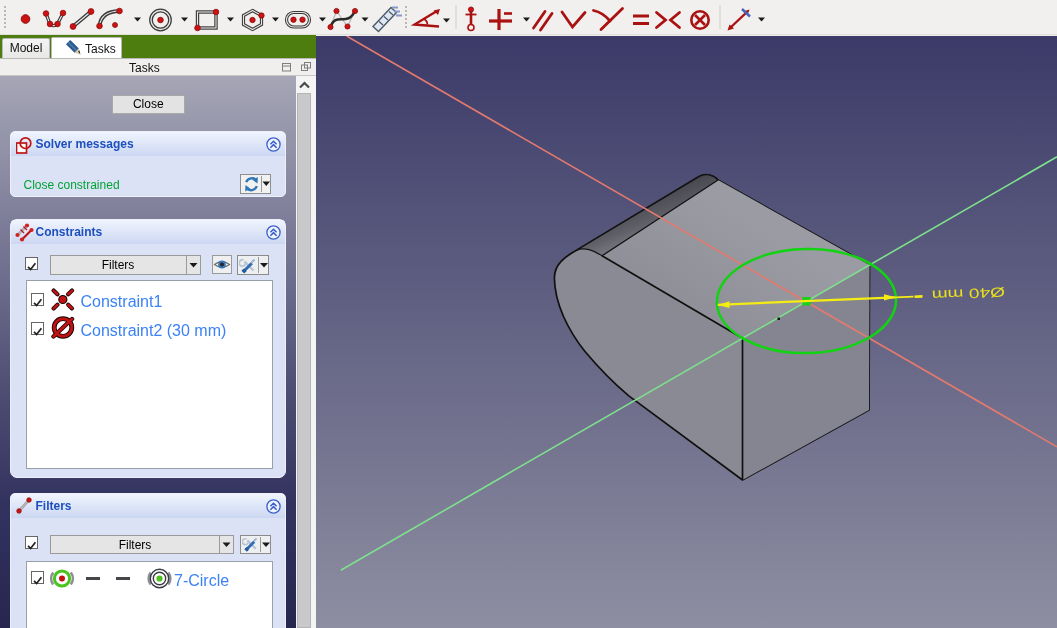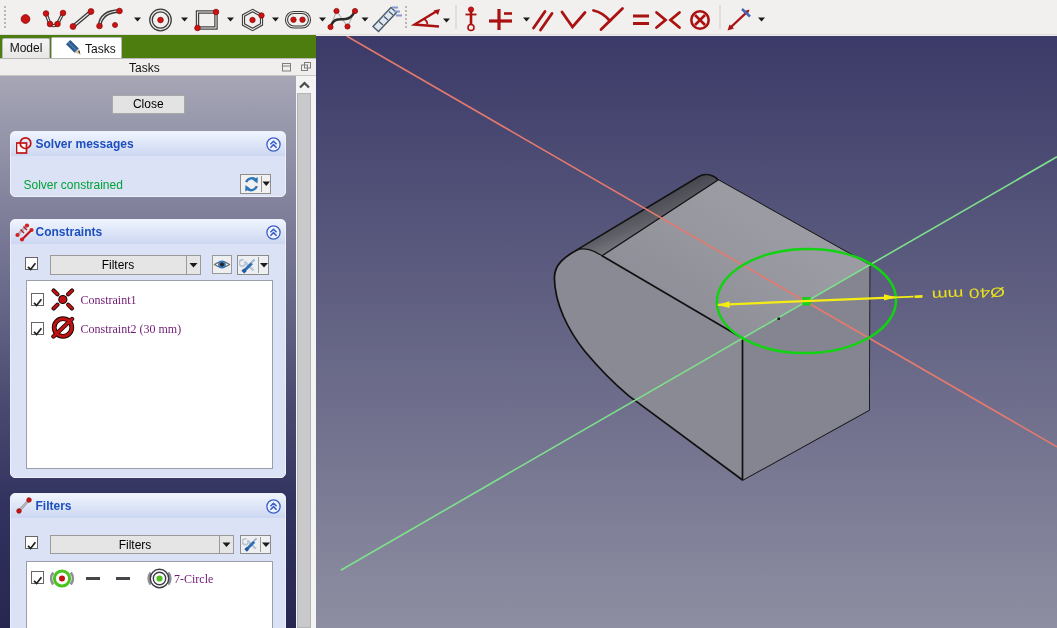--- a/index.html
+++ b/index.html
@@ -8,21 +8,21 @@
   .abs{position:absolute;}
   .sechdr{height:24px;background:linear-gradient(#eff4fe,#ccd7f2);
           border-radius:3px 3px 0 0;position:relative;}
   .sectitle{position:absolute;left:25px;top:4.5px;font-size:12px;font-weight:bold;color:#1d4fbe;}
   .secbox{position:absolute;left:9.5px;width:276px;border:1.5px solid #eef0f8;border-radius:5px;
           background:#dbe2f6;box-sizing:border-box;}
   .cbx{position:absolute;width:13px;height:13px;background:#fff;border:1px solid #666;box-sizing:border-box;}
   .combo{position:absolute;background:#e5e5e5;border:1px solid #9a9a9a;box-sizing:border-box;
          font-size:12px;color:#000;text-align:center;padding-right:14px;}
   .listbox{position:absolute;background:#fff;border:1px solid #9aa0ab;box-sizing:border-box;}
-  .ltext{position:absolute;font-size:12px;color:#701a75;font-family:Liberation Serif, serif;}
+  .ltext{position:absolute;font-size:16px;color:#3b82f6;}
 </style>
 </head>
 <body>
 
 <div class="abs" style="left:0;top:0;width:1057px;height:34px;background:#f1f0ee;border-bottom:1px solid #e0deda;">
 <svg width="1057" height="34" style="position:absolute;left:0;top:0">
 
   <g fill="#b9b6af">
     <rect x="4" y="6" width="2" height="2"></rect>
         <rect x="4" y="10" width="2" height="2"></rect>
@@ -216,37 +216,37 @@
     <svg width="22" height="22" style="position:absolute;left:5px;top:4px">
       <rect x="0.5" y="7" width="10" height="10" fill="#fdfdfd" stroke="#c01414" stroke-width="1.7"></rect>
       <circle cx="9.5" cy="7.2" r="5.3" fill="none" stroke="#c01414" stroke-width="1.7"></circle>
     </svg>
     <span class="sectitle">Solver messages</span>
     <svg width="16" height="16" style="position:absolute;right:2.5px;top:5px">
       <circle cx="7.5" cy="7.5" r="6.6" fill="#eef3fd" stroke="#3a5fc8" stroke-width="1.3"></circle>
       <path d="M4.4,7.3 L7.5,4.3 L10.6,7.3 M4.4,10.7 L7.5,7.7 L10.6,10.7" fill="none" stroke="#3a5fc8" stroke-width="1.6"></path>
     </svg>
   </div>
-  <span style="position:absolute;left:13px;top:46px;font-size:12px;color:#00a236;">Solver constrained</span>
+  <span style="position:absolute;left:13px;top:46px;font-size:12px;color:#00a236;">Close constrained</span>
   <div class="abs" style="left:229px;top:42px;width:31.5px;height:19.5px;border:1px solid #8e8e8e;
        background:#f1f1f1;box-sizing:border-box;">
     <svg width="18" height="17" style="position:absolute;left:2px;top:0.5px">
       <path d="M3.2,6.2 A 6 6 0 0 1 13.5,4.5" fill="none" stroke="#2f76b8" stroke-width="2.4"></path>
       <polygon points="14.8,1 14.5,7.5 9.8,4" fill="#2f76b8"></polygon>
       <path d="M13.8,10.2 A 6 6 0 0 1 3.5,12" fill="none" stroke="#2f76b8" stroke-width="2.4"></path>
       <polygon points="2.2,15.5 2.5,9 7.2,12.5" fill="#2f76b8"></polygon>
     </svg>
     <div class="abs" style="left:20.5px;top:1px;width:1px;height:15.5px;background:#9a9a9a;"></div>
     <svg width="9" height="17" style="position:absolute;left:21.5px;top:0">
       <polygon points="0.5,6.5 8,6.5 4.25,11" fill="#1a1a1a"></polygon>
     </svg>
   </div>
 </div>
 
-<div class="secbox" style="top:219px;height:259px;">
+<div class="secbox" style="top:219px;height:259px;border-radius:7px;">
   <div class="sechdr">
     <svg width="20" height="20" style="position:absolute;left:4px;top:2px">
       <line x1="2.5" y1="13" x2="12" y2="3.5" stroke="#b2b2ba" stroke-width="2.6"></line>
       <line x1="7" y1="17.5" x2="16.5" y2="8" stroke="#c01414" stroke-width="2.2"></line>
       <line x1="5.5" y1="7.5" x2="9" y2="11" stroke="#c01414" stroke-width="1.2"></line>
       <line x1="8.5" y1="4.5" x2="12" y2="8" stroke="#c01414" stroke-width="1.2"></line>
       <circle cx="2.5" cy="13" r="2.1" fill="#d42020"></circle>
       <circle cx="12" cy="3.5" r="2.1" fill="#d42020"></circle>
       <circle cx="16.5" cy="8" r="2.1" fill="#d42020"></circle>
       <circle cx="7" cy="17.5" r="2.1" fill="#d42020"></circle>

